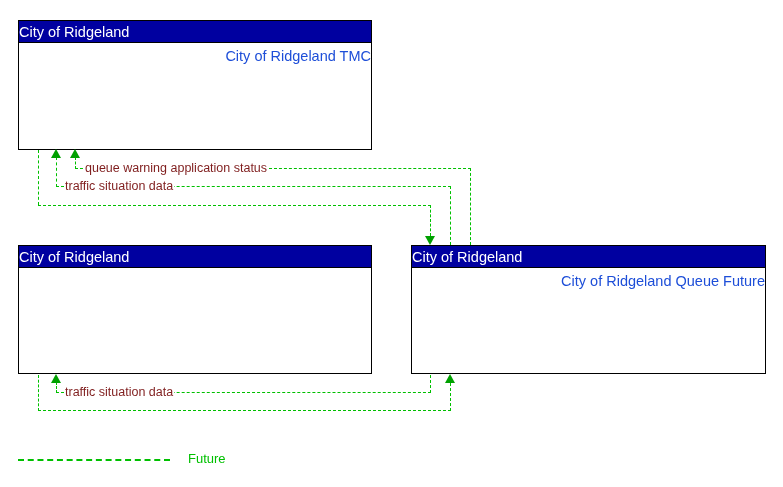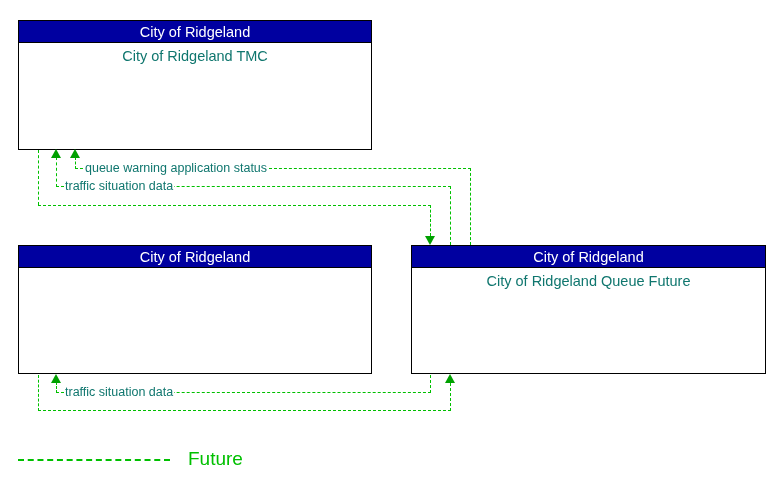--- a/index.html
+++ b/index.html
@@ -27,30 +27,30 @@
     background: #ffffff;
     z-index: 5;
   }
   .node-header {
     box-sizing: border-box;
     height: 22px;
     background: #0000a0;
     color: #ffffff;
     font-size: 14.5px;
     line-height: 22px;
-    text-align: center;
+    text-align: left;
     white-space: nowrap;
     overflow: hidden;
     border-bottom: 1px solid #000000;
   }
   .node-title {
-    color: #0f766e;
+    color: #1d4ed8;
     font-size: 14.5px;
     line-height: 17px;
-    text-align: center;
+    text-align: right;
     padding-top: 5px;
     white-space: nowrap;
     overflow: hidden;
   }
 
   
   .hline, .vline {
     position: absolute;
     z-index: 2;
   }
@@ -77,40 +77,40 @@
   }
   .arrow-down {
     border-left: 5px solid transparent;
     border-right: 5px solid transparent;
     border-top: 9px solid #00a000;
   }
 
   
   .flow-label {
     position: absolute;
-    color: #0f766e;
+    color: #7f1d1d;
     font-size: 12.5px;
     line-height: 14px;
     white-space: nowrap;
     background: #ffffff;
     padding: 0 1px;
     z-index: 4;
   }
 
   
   .legend-line {
     position: absolute;
     height: 0;
     border-top: 2px dashed #00c000;
     z-index: 3;
   }
   .legend-label {
     position: absolute;
     color: #00c000;
-    font-size: 19px;
+    font-size: 13px;
     line-height: 15px;
     white-space: nowrap;
     z-index: 3;
   }
 </style>
 </head>
 <body>
 
 <div id="canvas">
 

